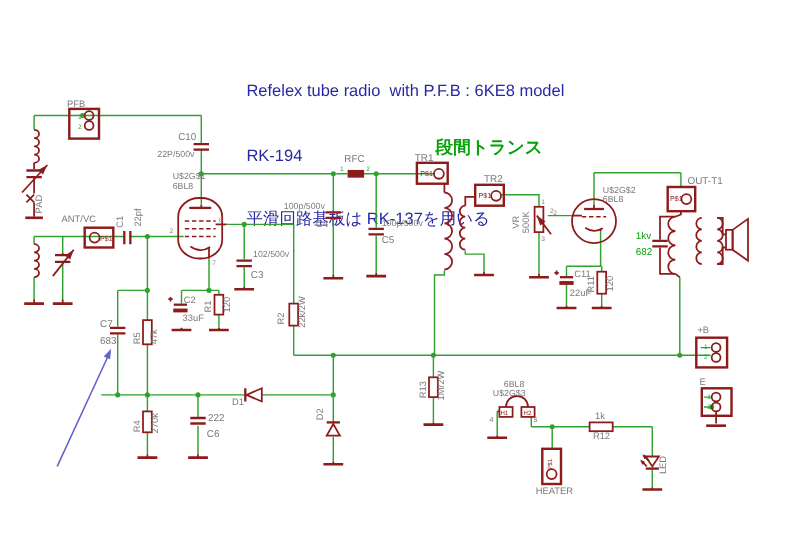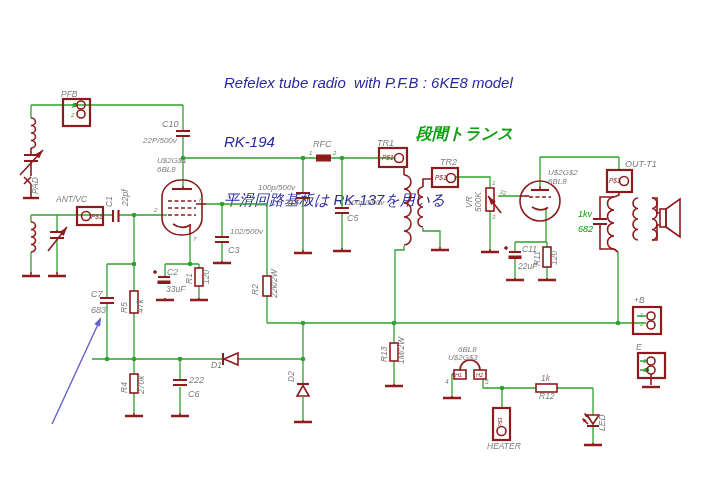--- a/index.html
+++ b/index.html
@@ -2,25 +2,25 @@
 <html style="--wire: #2ea12e; --component: #8e1b1b; --label: #7b7b7b; --title: #2828a2; --annotation: #0aa00a; --arrow: #6262c8;"><head>
 <meta charset="utf-8">
 <style>
   :root{
     --wire:#2ea12e; --component:#8e1b1b; --label:#7b7b7b;
     --title:#2828a2; --annotation:#0aa00a; --arrow:#6262c8;
   }
   html,body{margin:0;padding:0;background:#fff;}
   body{width:720px;height:504px;position:relative;overflow:hidden;
        font-family:"Liberation Sans","DejaVu Sans",sans-serif;}
-  .stage{position:absolute;inset:0;font-style:italic;}
+  .stage{position:absolute;inset:0;}
   .title-block{position:absolute;left:224px;top:34px;color:var(--title);
        font-size:15px;line-height:19.5px;white-space:pre;}
   .ann{position:absolute;color:var(--annotation);white-space:pre;font-weight:bold;}
-  .ann-interstage{left:396px;top:124px;font-size:16px;margin-left:20px;}
+  .ann-interstage{left:396px;top:124px;font-size:16px;}
   .ann-feedback{left:24px;top:431px;font-size:15.5px;}
   svg{position:absolute;left:0;top:0;}
   svg text{font-family:"Liberation Sans","DejaVu Sans",sans-serif;}
   .wire{stroke:var(--wire);fill:none;stroke-width:1.3;}
   .comp{stroke:var(--component);fill:none;stroke-width:1.6;}
   .box{stroke:var(--component);fill:none;stroke-width:2.2;}
   .plate{stroke:var(--component);fill:none;stroke-width:2.1;}
   .bar{stroke:var(--component);fill:none;stroke-width:2.4;}
   .cfill{fill:var(--component);stroke:none;}
   .dash{stroke:var(--component);fill:none;stroke-width:1.4;stroke-dasharray:4 2.5;}

